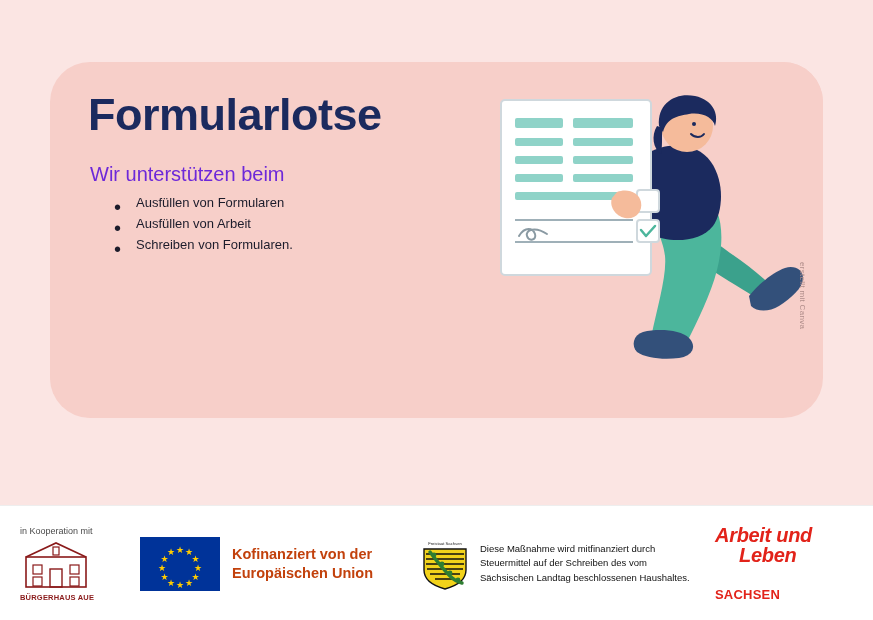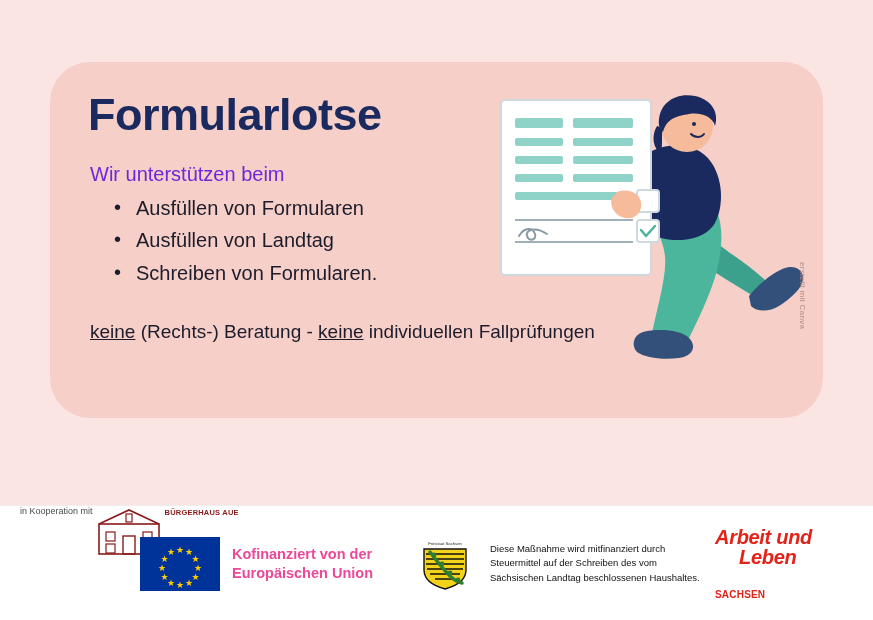--- a/index.html
+++ b/index.html
@@ -63,21 +63,21 @@
     color: #6d28d9;
     margin: 0 0 6px 2px;
   }
 
   ul#bullets {
     margin: 0 0 0 0;
     padding-left: 48px;
     list-style: none;
   }
   ul#bullets li {
-    font-size: 20px;
+    font-size: 13px;
     color: #1c1c2b;
     line-height: 1.62;
     position: relative;
   }
   ul#bullets li::before {
     content: "\2022";
     position: absolute;
     left: -22px;
     top: -1px;
     font-size: 20px;
@@ -127,21 +127,21 @@
   .footer-item {
     position: absolute;
     top: 0;
     height: 115px;
     display: flex;
     align-items: center;
   }
 
   #coop {
     left: 20px;
-    flex-direction: row;
+    flex-direction: column;
     align-items: flex-start;
     justify-content: center;
   }
   #coop-label {
     font-size: 9px;
     color: #4a4a4a;
     margin-bottom: 3px;
   }
   #buergerhaus-name {
     font-size: 7.5px;
@@ -166,27 +166,27 @@
     color: #ffcc00;
     font-size: 9px;
     line-height: 9px;
     width: 9px;
     height: 9px;
     text-align: center;
   }
   #eu-text {
     font-size: 14.5px;
     font-weight: bold;
-    color: #ec4899;
+    color: #c2410c;
     line-height: 1.25;
   }
 
   #saxony-block {
     left: 420px;
-    gap: 20px;
+    gap: 10px;
   }
   #saxony-crest {
     width: 50px;
     height: 52px;
   }
   #saxony-text {
     font-size: 9.5px;
     color: #111;
     line-height: 1.5;
   }
@@ -208,46 +208,45 @@
   #al-line2 {
     font-size: 20px;
     font-weight: bold;
     font-style: italic;
     color: #e2231a;
     line-height: 1.02;
     letter-spacing: -0.3px;
     margin-left: 24px;
   }
   #al-sub {
-    font-size: 10px;
+    font-size: 13px;
     font-weight: bold;
     color: #e2231a;
     margin-top: 22px;
     letter-spacing: 0.2px;
   }
 </style>
 </head>
 <body>
 
 <div id="poster">
 
   <div id="card">
     <div id="card-content">
 
       <h1 id="title">Formularlotse</h1>
 
       <p id="lead">Wir unterstützen beim</p>
 
       <ul id="bullets">
         <li>Ausfüllen von Formularen</li>
-        <li>Ausfüllen von Landtag</li>
+        <li>Ausfüllen von Arbeit</li>
         <li>Schreiben von Formularen.</li>
       </ul>
 
-      <p id="footnote"><span class="u">keine</span><span> (Rechts-) Beratung - </span><span class="u">keine</span><span> individuellen Fallprüfungen</span></p>
 
     </div>
 
     <div id="illustration">
       <svg viewBox="0 0 320 290" width="320" height="290" xmlns="http://www.w3.org/2000/svg">
 
         <path d="M206 190 C228 206 250 218 262 226 L276 212 C262 198 240 184 224 172 Z" fill="#3ba18c"></path>
 
         <path d="M258 226 C268 214 282 202 294 198 C304 195 312 200 312 208 C312 218 300 228 288 236 C278 242 266 242 260 236 Z" fill="#33507a"></path>
 

